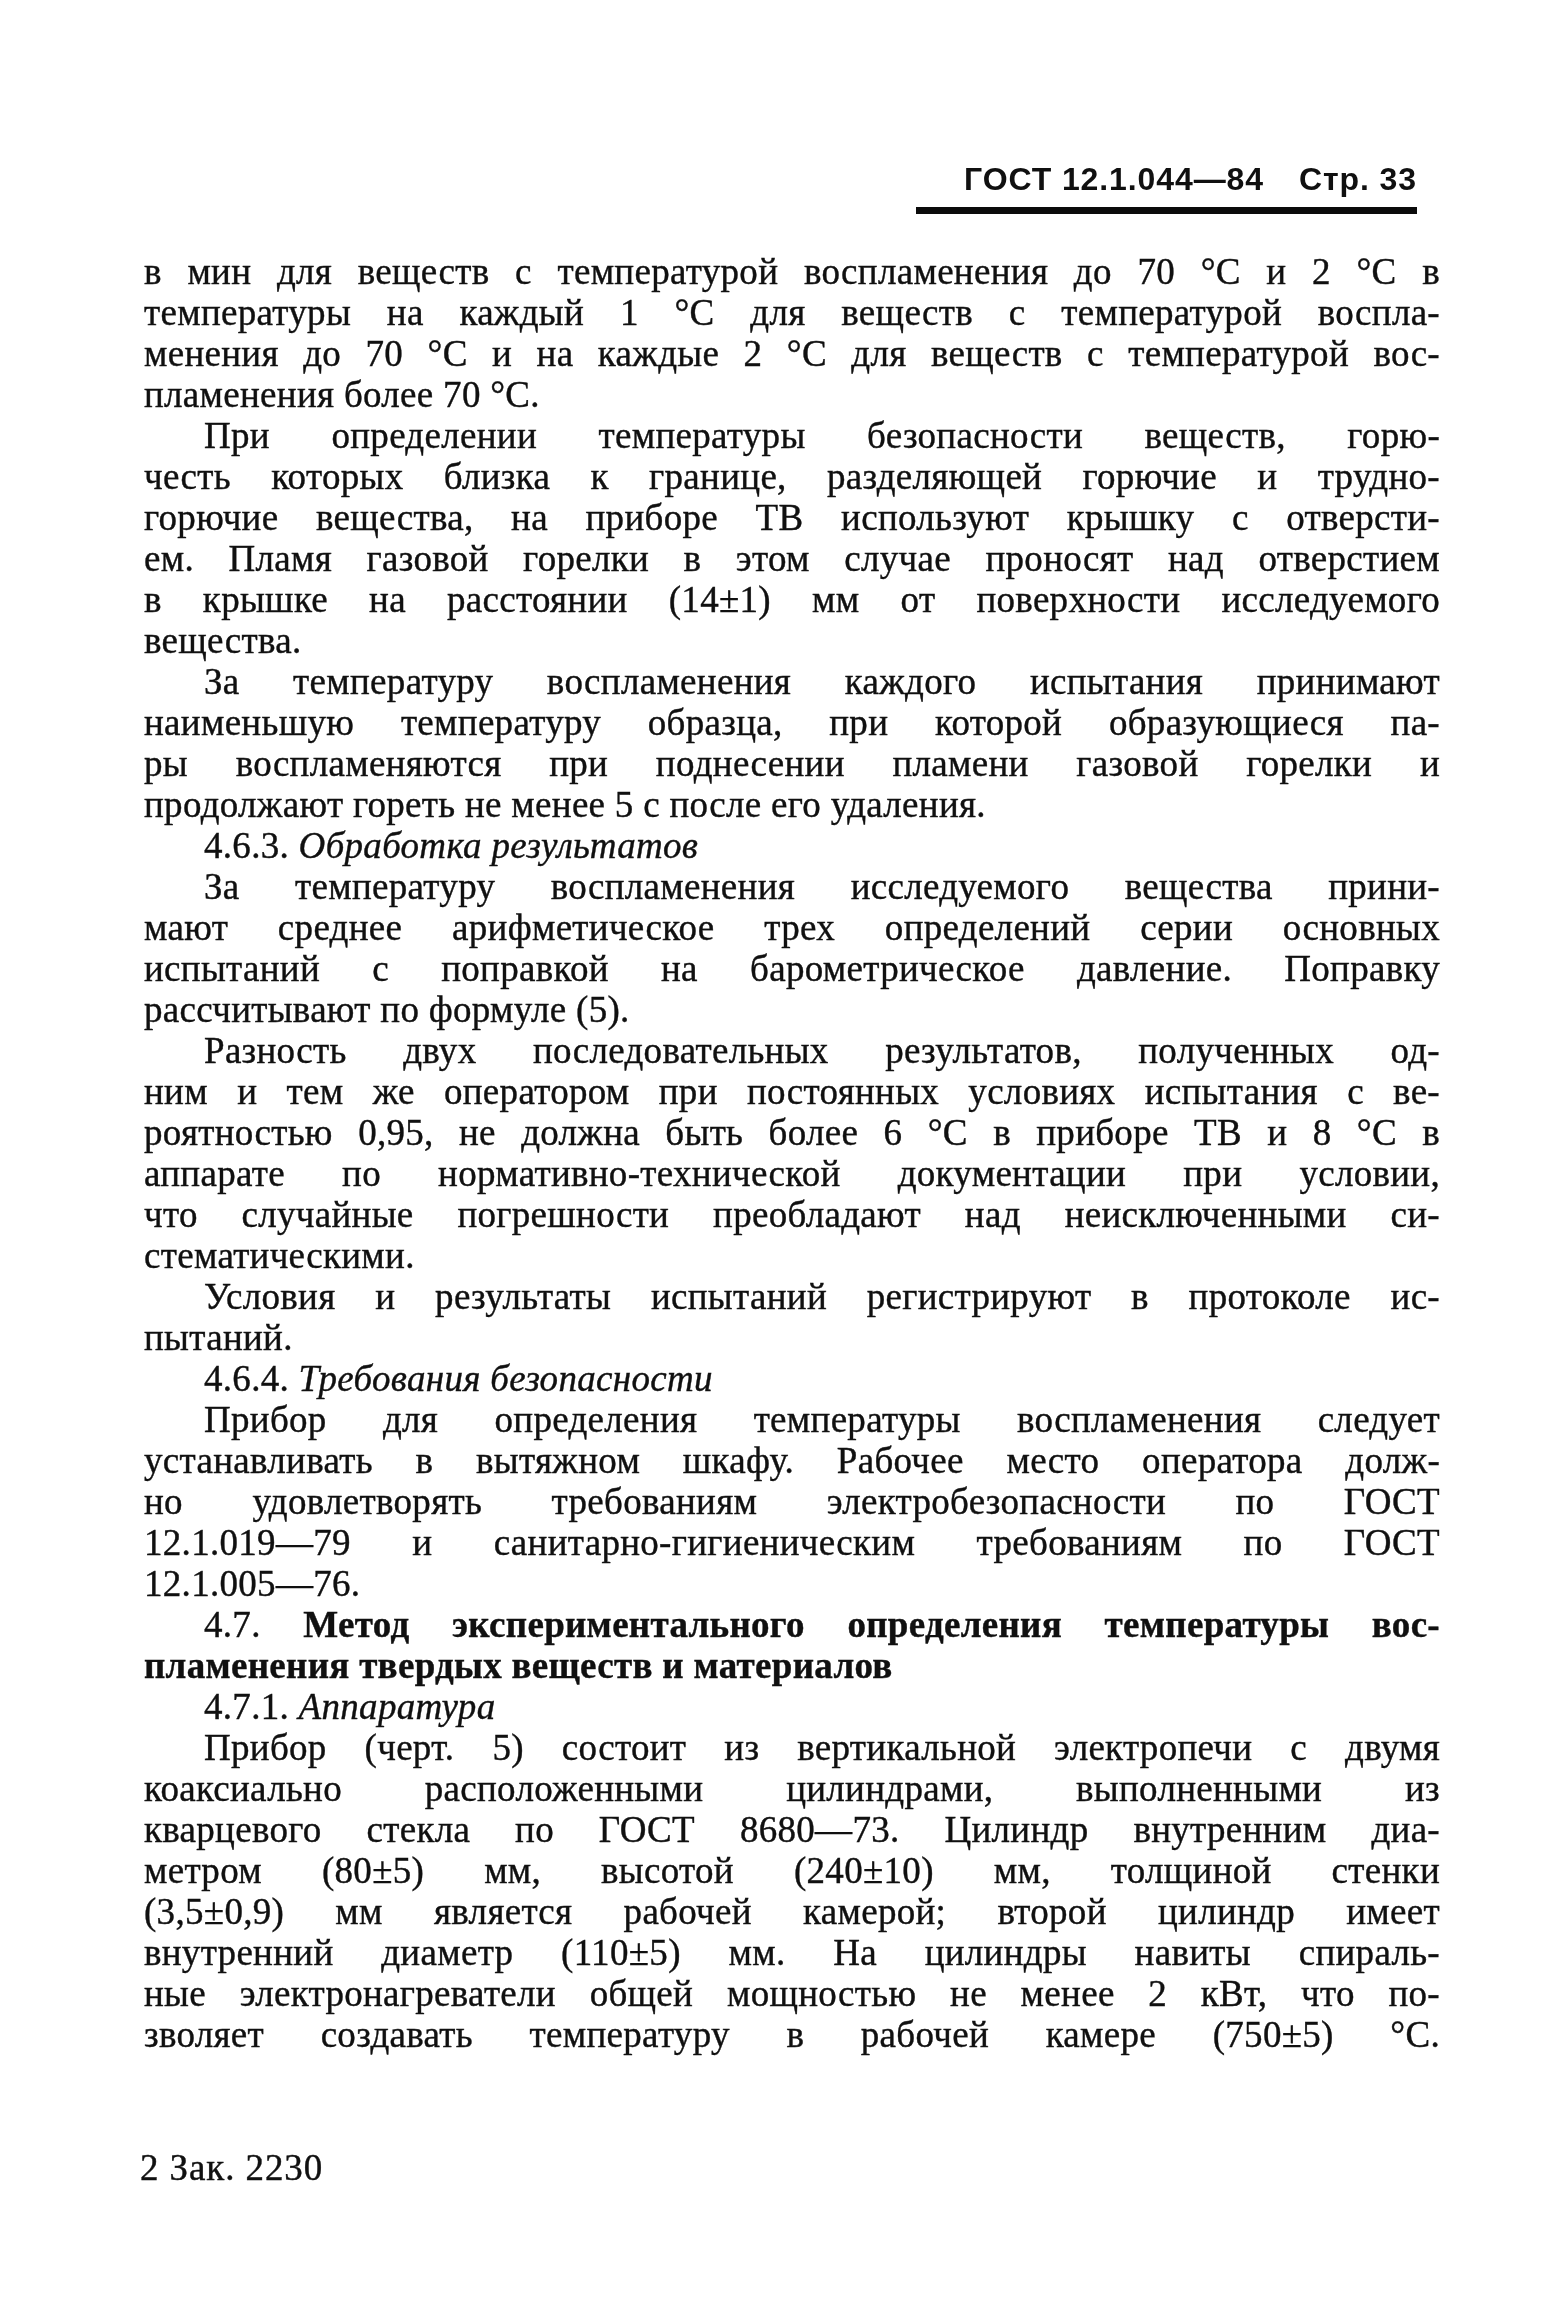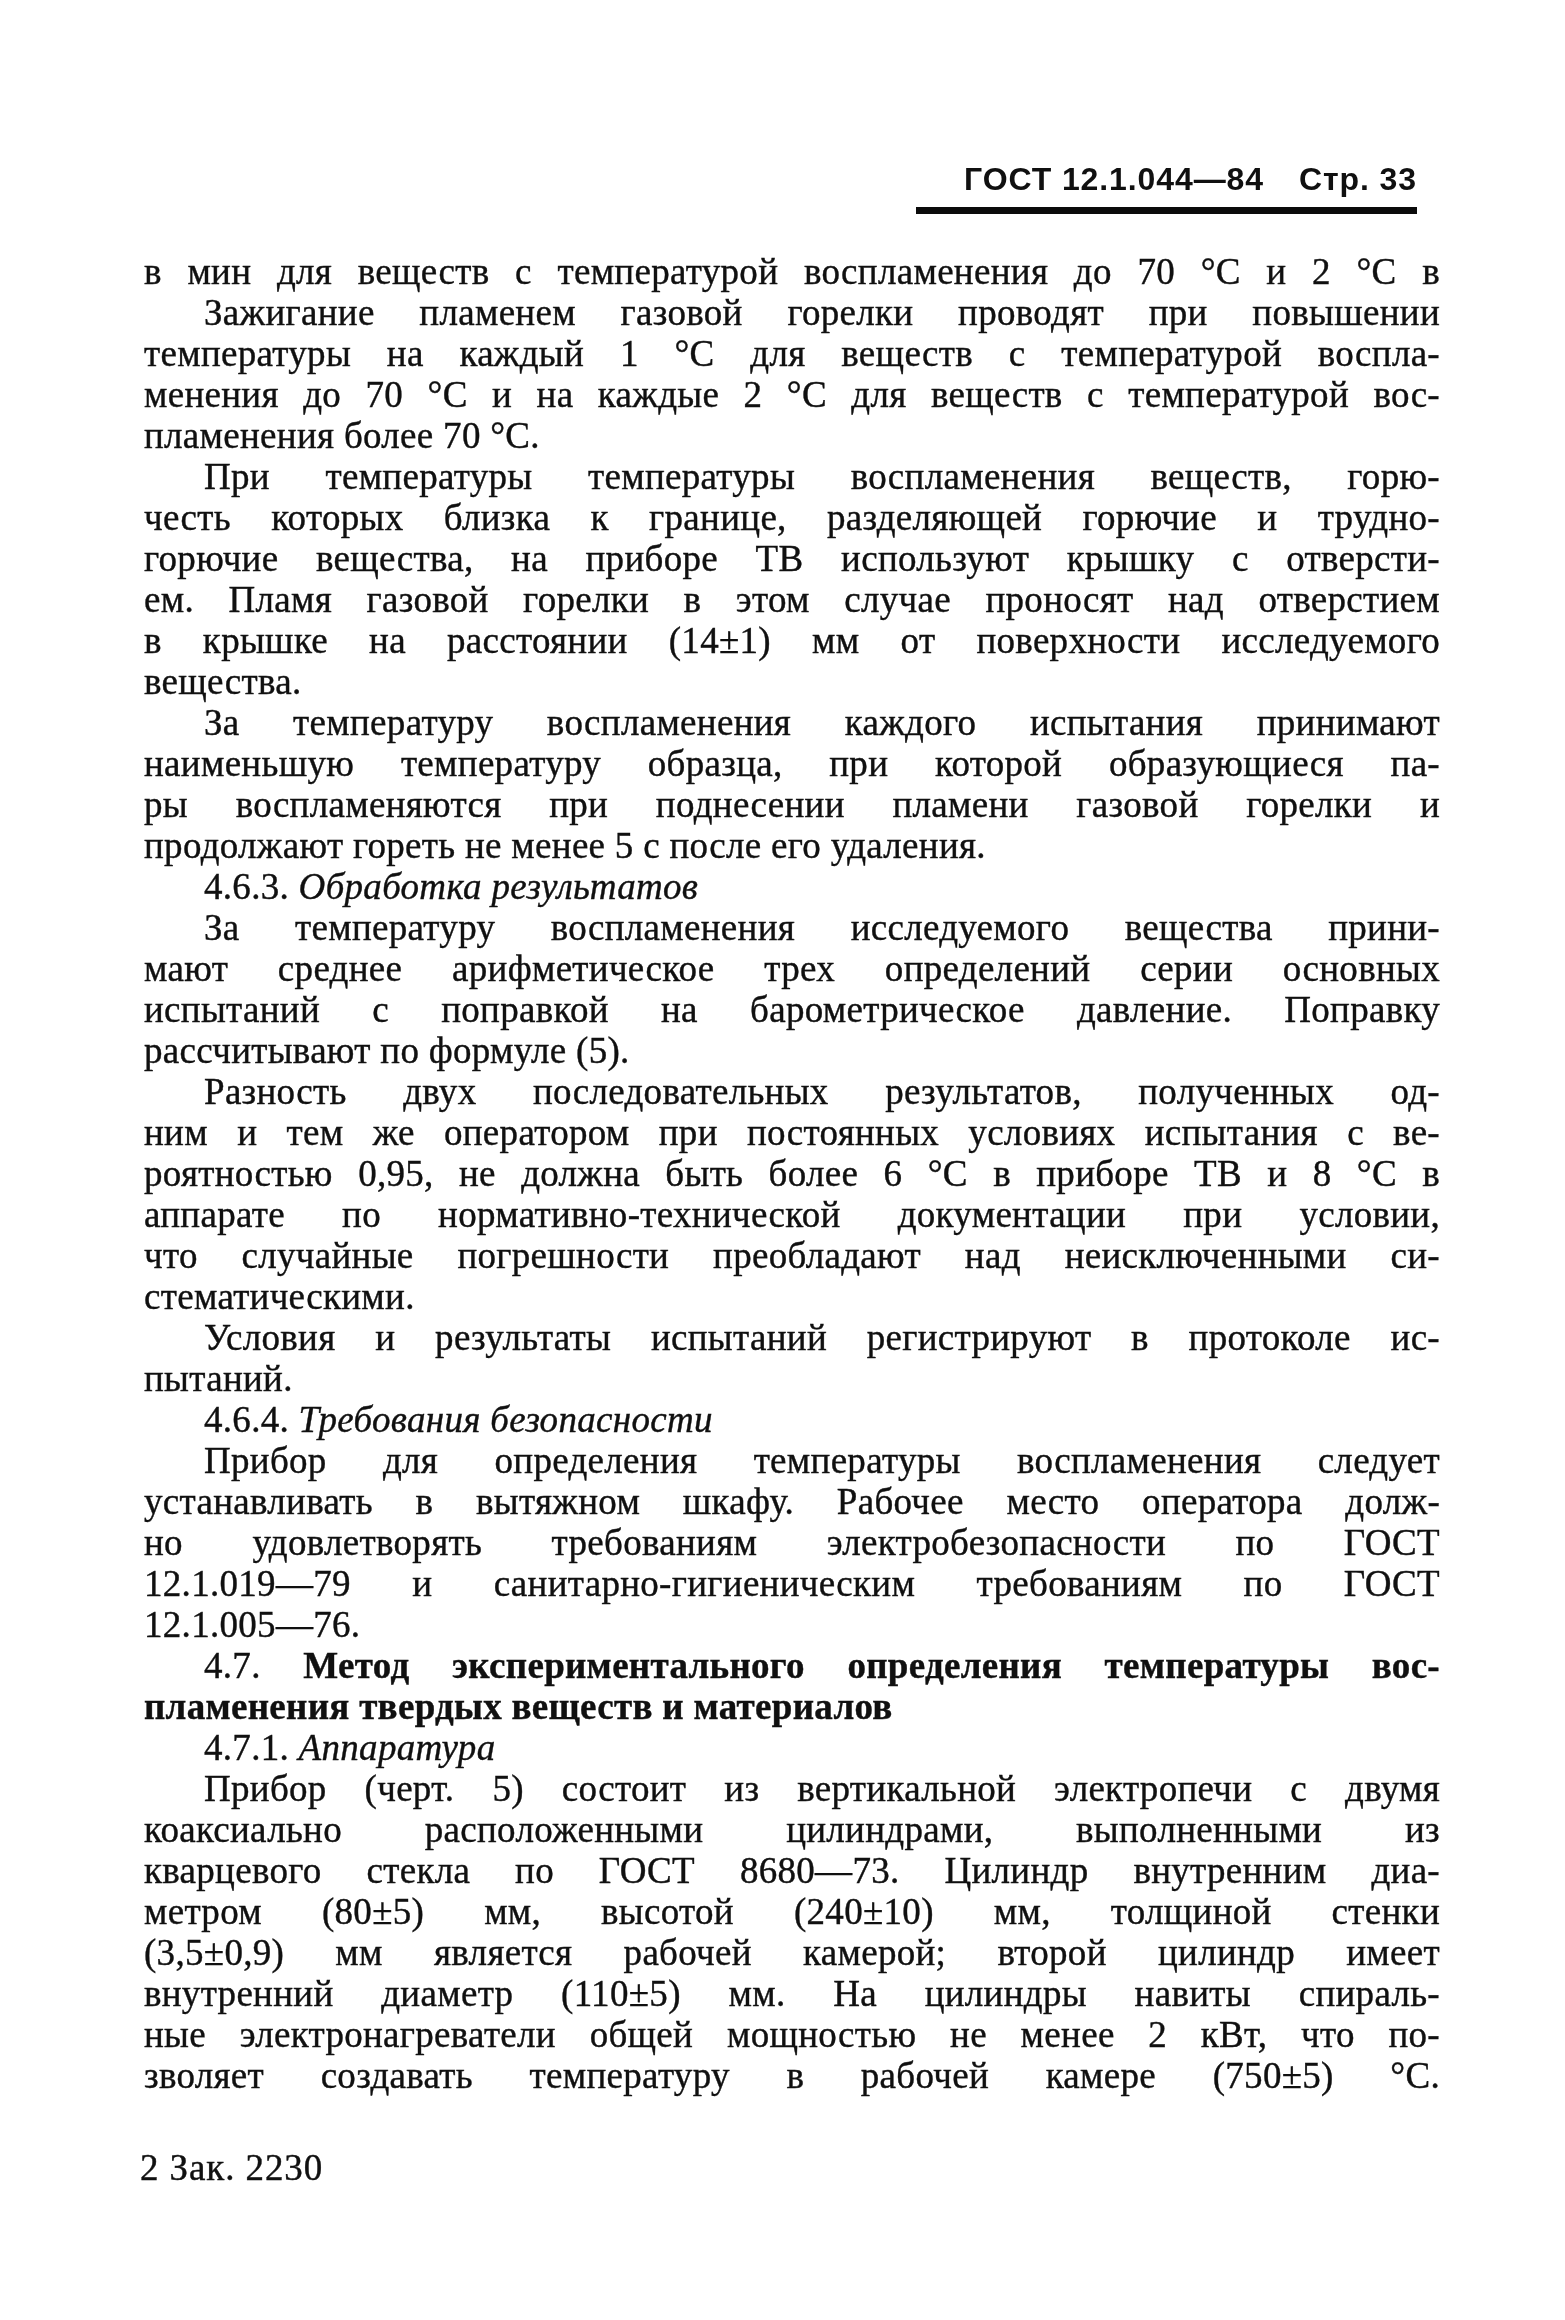--- a/index.html
+++ b/index.html
@@ -86,25 +86,24 @@
   <header class="page-header">
     <div class="header-text">
       <span>ГОСТ 12.1.044—84</span>
       <span>Стр. 33</span>
     </div>
     <div class="header-rule"></div>
   </header>
 
   <main class="text-block">
       <div class="line">в мин для веществ с температурой воспламенения до 70 °С и 2 °С в</div>
-      <div class="line indent">Зажигание пламенем газовой горелки проводят при повышении</div>
       <div class="line">температуры на каждый 1 °С для веществ с температурой воспла-</div>
       <div class="line">менения до 70 °С и на каждые 2 °С для веществ с температурой вос-</div>
       <div class="line end">пламенения более 70 °С.</div>
-      <div class="line indent">При температуры температуры воспламенения веществ, горю-</div>
+      <div class="line indent">При определении температуры безопасности веществ, горю-</div>
       <div class="line">честь которых близка к границе, разделяющей горючие и трудно-</div>
       <div class="line">горючие вещества, на приборе ТВ используют крышку с отверсти-</div>
       <div class="line">ем. Пламя газовой горелки в этом случае проносят над отверстием</div>
       <div class="line">в крышке на расстоянии (14±1) мм от поверхности исследуемого</div>
       <div class="line end">вещества.</div>
       <div class="line indent">За температуру воспламенения каждого испытания принимают</div>
       <div class="line">наименьшую температуру образца, при которой образующиеся па-</div>
       <div class="line">ры воспламеняются при поднесении пламени газовой горелки и</div>
       <div class="line end">продолжают гореть не менее 5 с после его удаления.</div>
       <div class="line indent end italic"><span class="num">4.6.3. </span><span>Обработка результатов</span></div>

